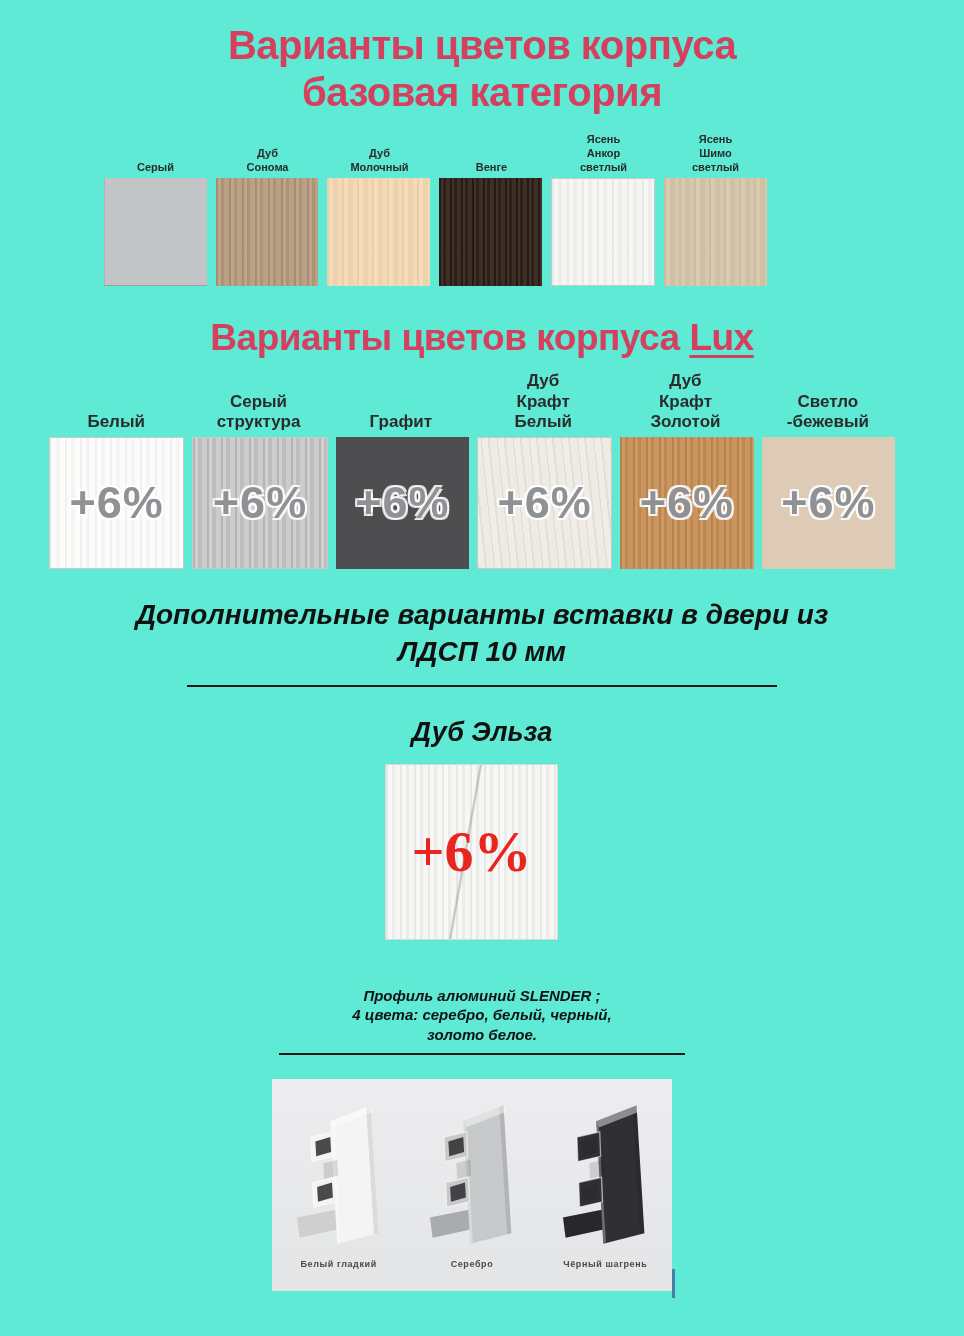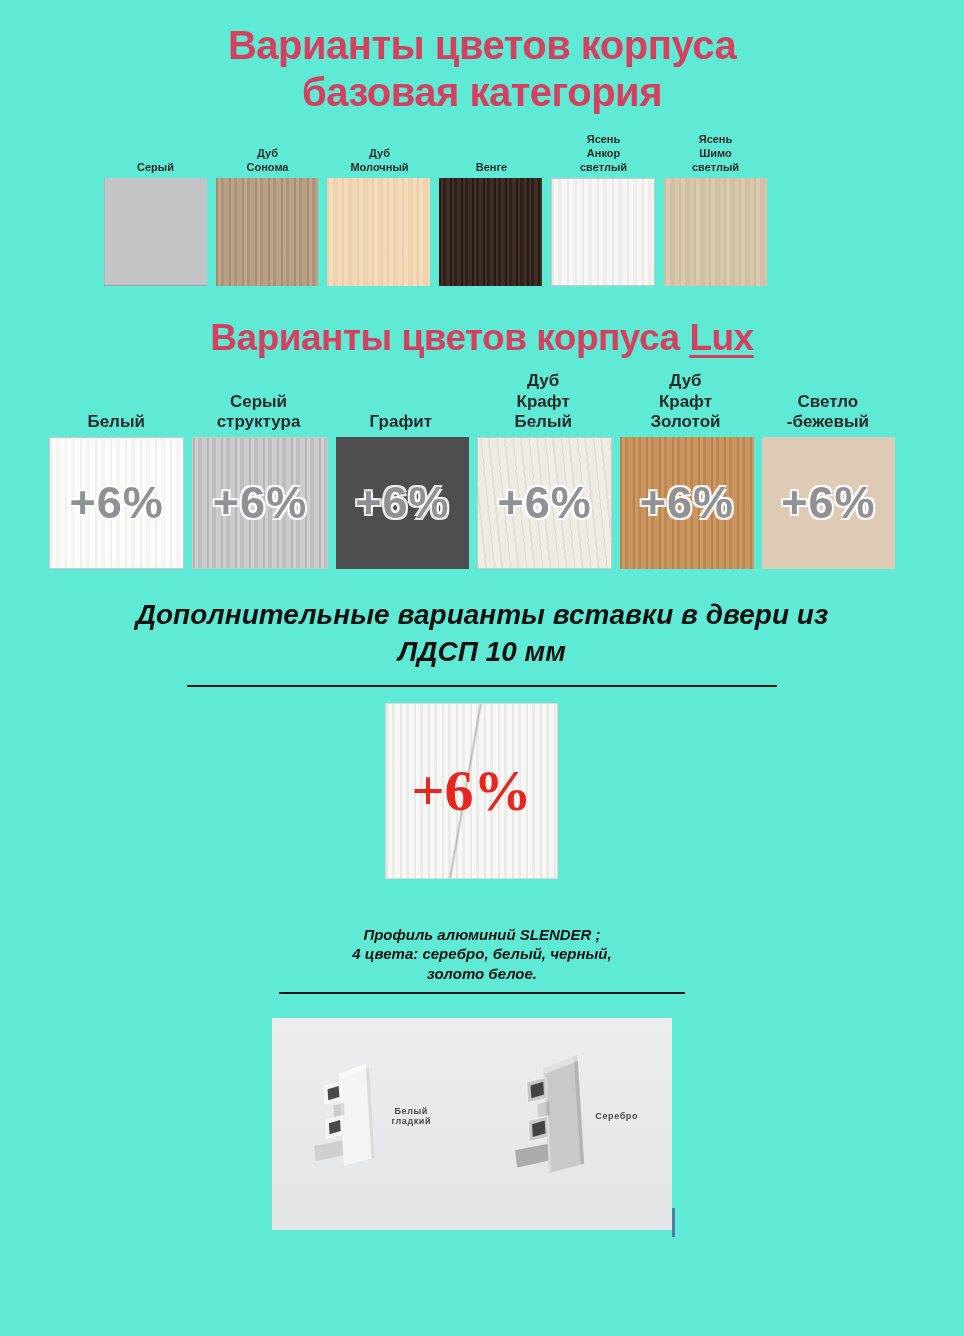--- a/index.html
+++ b/index.html
@@ -126,21 +126,21 @@
   .photo {
     position:relative;
     width:400px; height:212px;
     margin:24px 0 0 272px;
     background:linear-gradient(180deg,#ededef 0%, #e7e8ea 60%, #e3e4e6 100%);
     display:flex;
     justify-content:space-around;
     align-items:flex-start;
     padding-top:16px;
   }
-  .profile-col { display:flex; flex-direction:row; align-items:center; width:33%; }
+  .profile-col { display:flex; flex-direction:column; align-items:center; width:33%; }
   .profile-col svg { width:112px; height:162px; }
   .photo-label {
     margin-top:2px;
     font-size:9px;
     font-weight:700;
     color:#4a4a4a;
     letter-spacing:.6px;
     text-align:center;
   }
   .caret {
@@ -225,20 +225,21 @@
       </div>
     </div>
   </div>
 
   <div class="ital-head inserts-text">
     <div>Дополнительные варианты вставки в двери из</div>
     <div>ЛДСП 10 мм</div>
   </div>
   <hr class="rule rule-1">
 
+  <div class="ital-head elsa-head">Дуб Эльза</div>
   <div class="elsa-swatch" style="background-color: rgb(241, 241, 239);">
     <span class="elsa-badge">+6%</span>
   </div>
 
   <div class="ital-head profile-text">
     <div>Профиль алюминий SLENDER ;</div>
     <div>4 цвета: серебро, белый, черный,</div>
     <div>золото белое.</div>
   </div>
   <hr class="rule rule-2">
@@ -267,17 +268,23 @@
         <use href="#profileShape" fill="#f4f4f4"></use>
       </svg>
       <div class="photo-label">Белый гладкий</div>
     </div>
     <div class="profile-col">
       <svg viewBox="0 0 120 185">
         <use href="#profileShape" fill="#c7c9ca"></use>
       </svg>
       <div class="photo-label">Серебро</div>
     </div>
+    <div class="profile-col">
+      <svg viewBox="0 0 120 185">
+        <use href="#profileShape" fill="#303034"></use>
+      </svg>
+      <div class="photo-label">Чёрный шагрень</div>
+    </div>
 
     <div class="caret"></div>
   </div>
 
 </div>
 
 </body></html>

